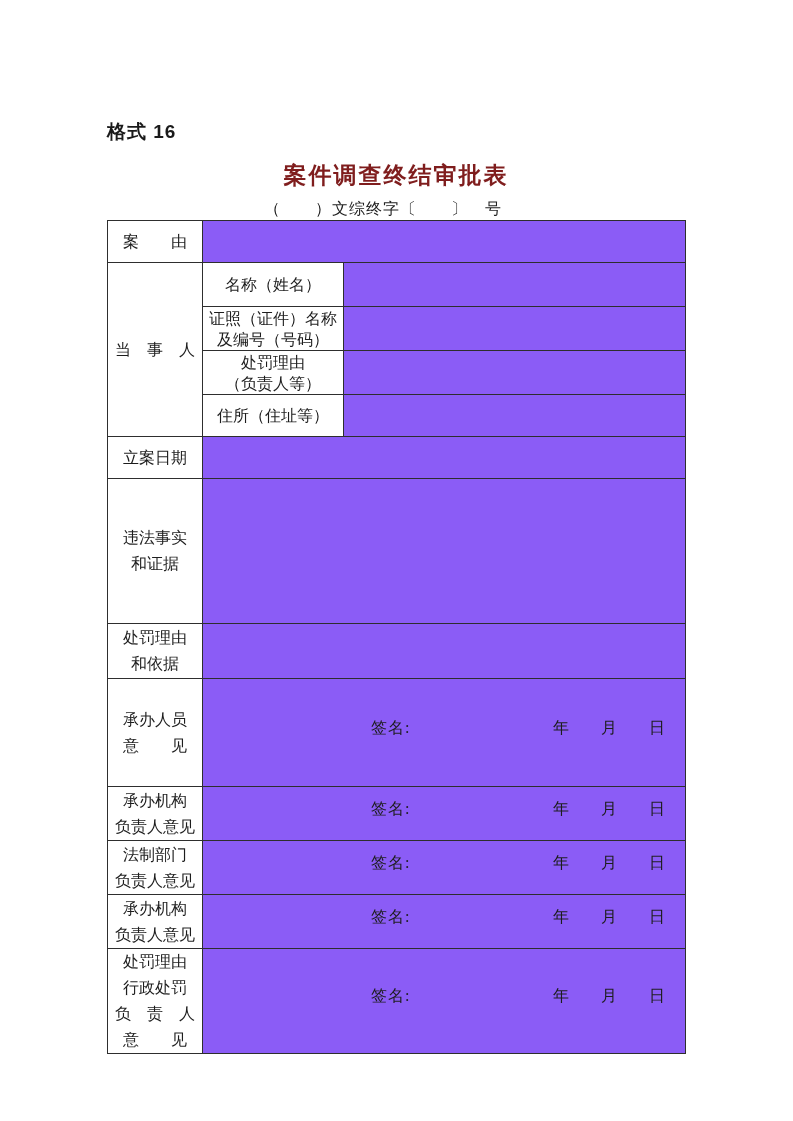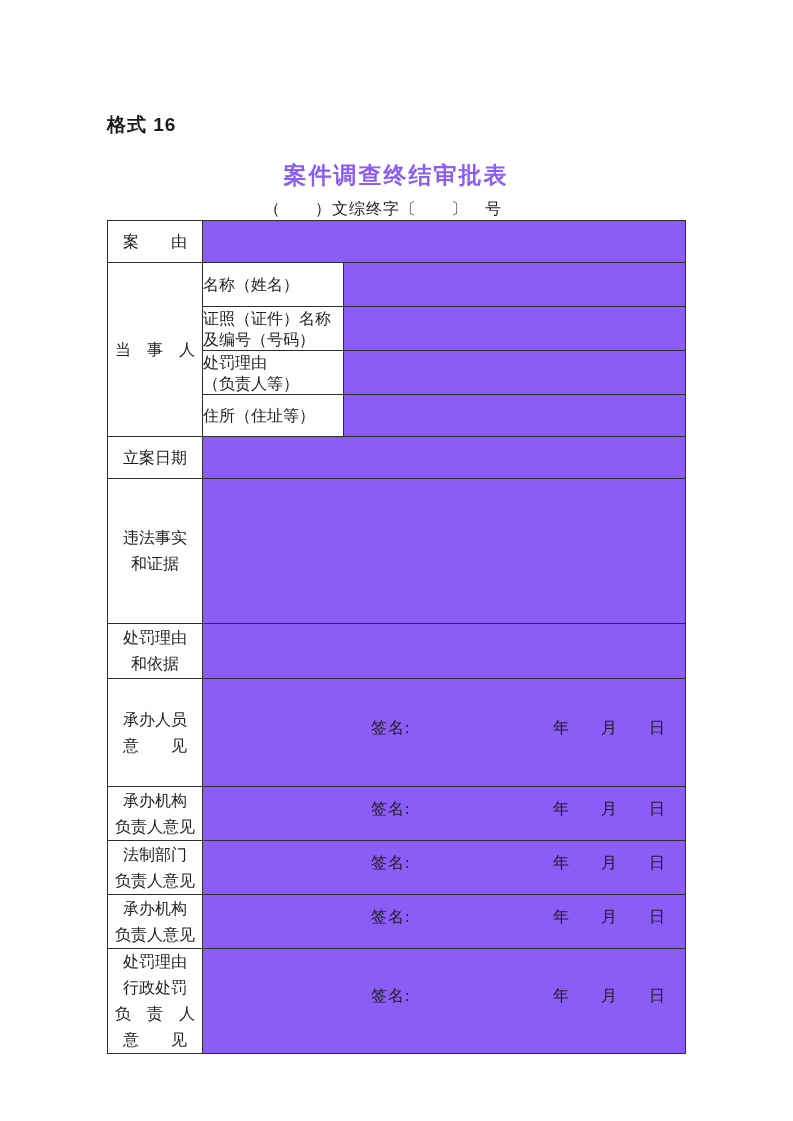--- a/index.html
+++ b/index.html
@@ -14,39 +14,39 @@
   .page {
     position: relative;
     width: 793px;
     height: 1121px;
     background: #ffffff;
     overflow: hidden;
   }
   .content {
     position: absolute;
     left: 107px;
-    top: 9px;
+    top: 16px;
     width: 578px;
   }
   .format-label {
     margin-top: 103px;
     font-family: "Liberation Sans", sans-serif;
     font-weight: 700;
     font-size: 19px;
     letter-spacing: 1px;
     color: #1a1a1a;
   }
   .doc-title {
-    margin-top: 22px;
+    margin-top: 15px;
     text-align: center;
     font-family: "Liberation Sans", sans-serif;
     font-weight: 700;
     font-size: 23px;
     letter-spacing: 2px;
-    color: #8b5cf6;
+    color: #7f1d1d;
   }
   .doc-number {
     margin-top: 7px;
     text-align: center;
     padding-right: 26px;
     font-size: 16px;
     letter-spacing: 1px;
     color: #222;
     height: 22px;
     line-height: 22px;
@@ -62,21 +62,21 @@
     font-size: 16px;
     color: #1d1d1d;
     padding: 0;
     vertical-align: middle;
   }
   td.lbl {
     text-align: center;
     line-height: 26px;
   }
   td.sublbl {
-    text-align: left;
+    text-align: center;
     line-height: 21px;
   }
   td.val {
     background: #8b5cf6;
   }
   td.sigcell {
     vertical-align: bottom;
   }
   .sigline {
     display: flex;

